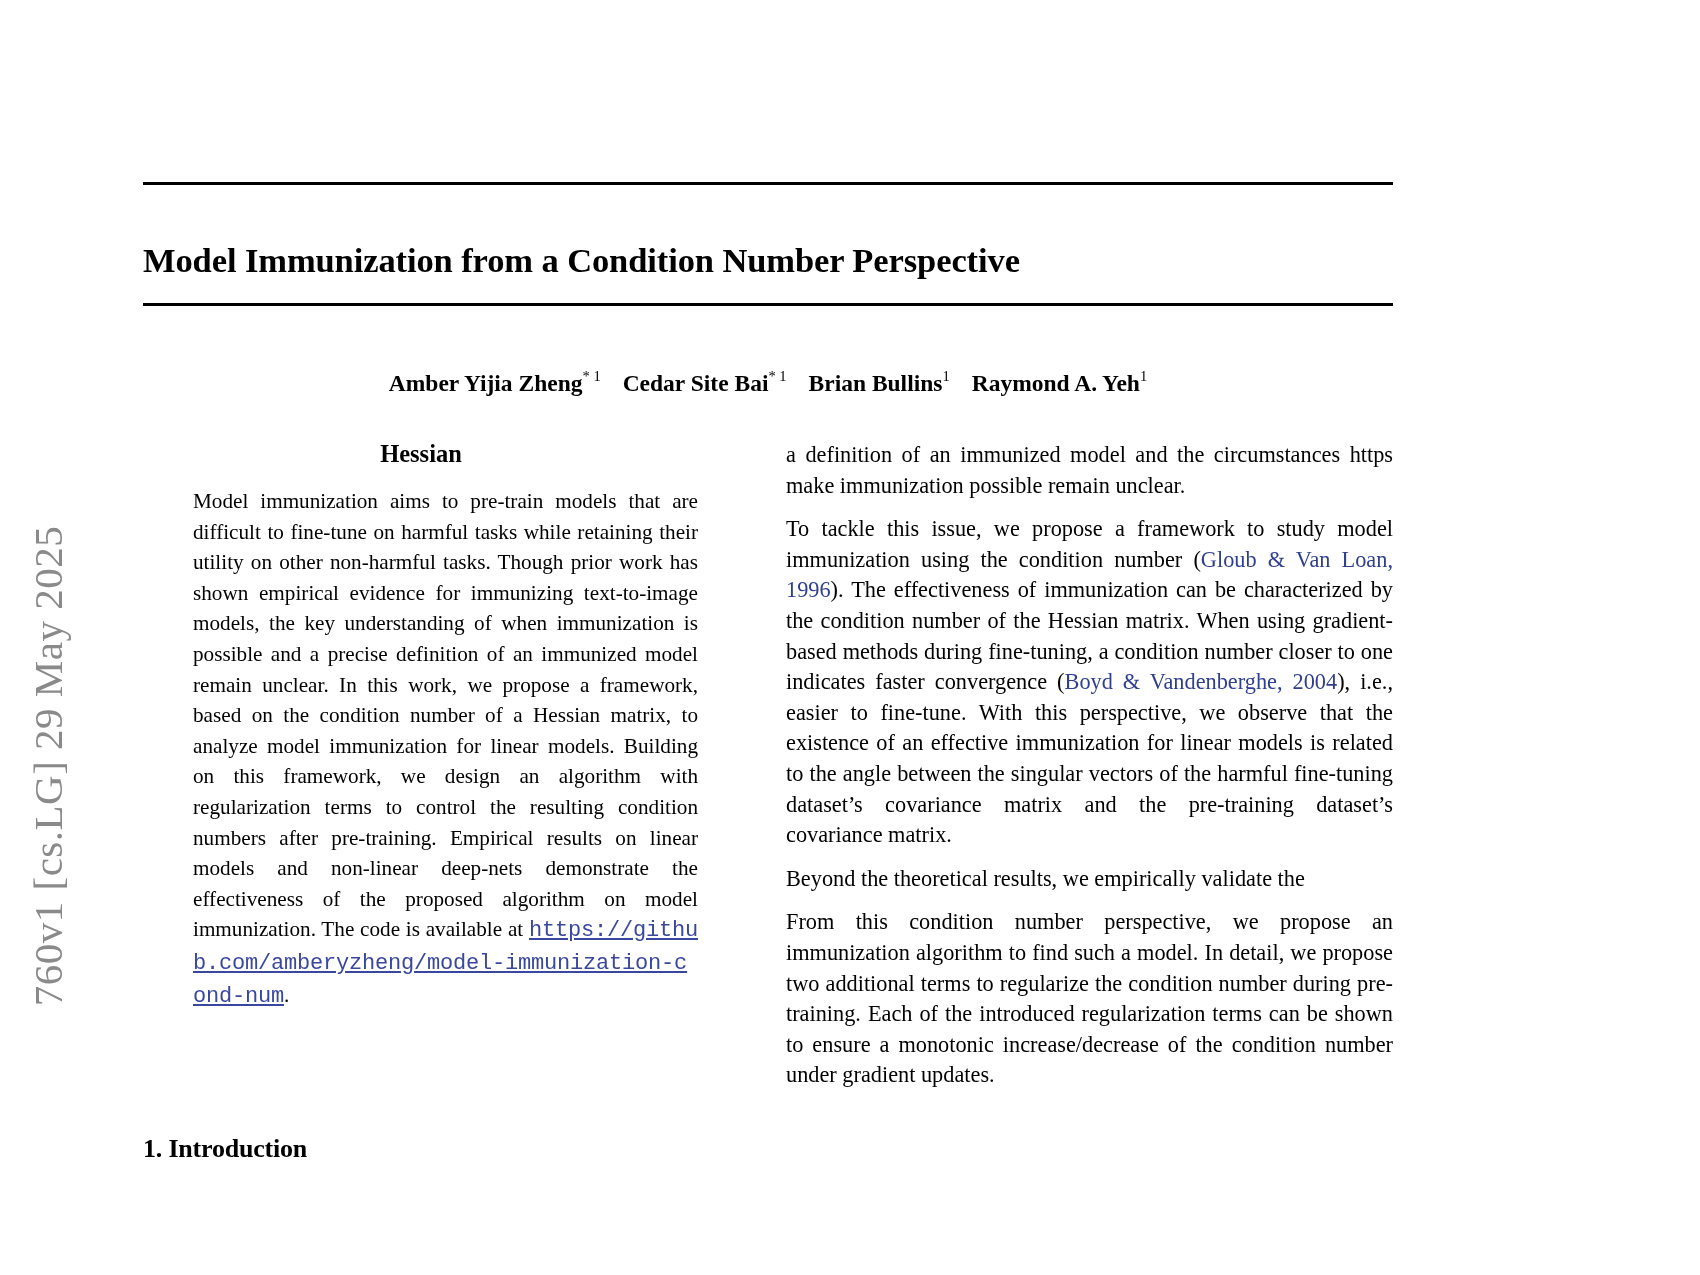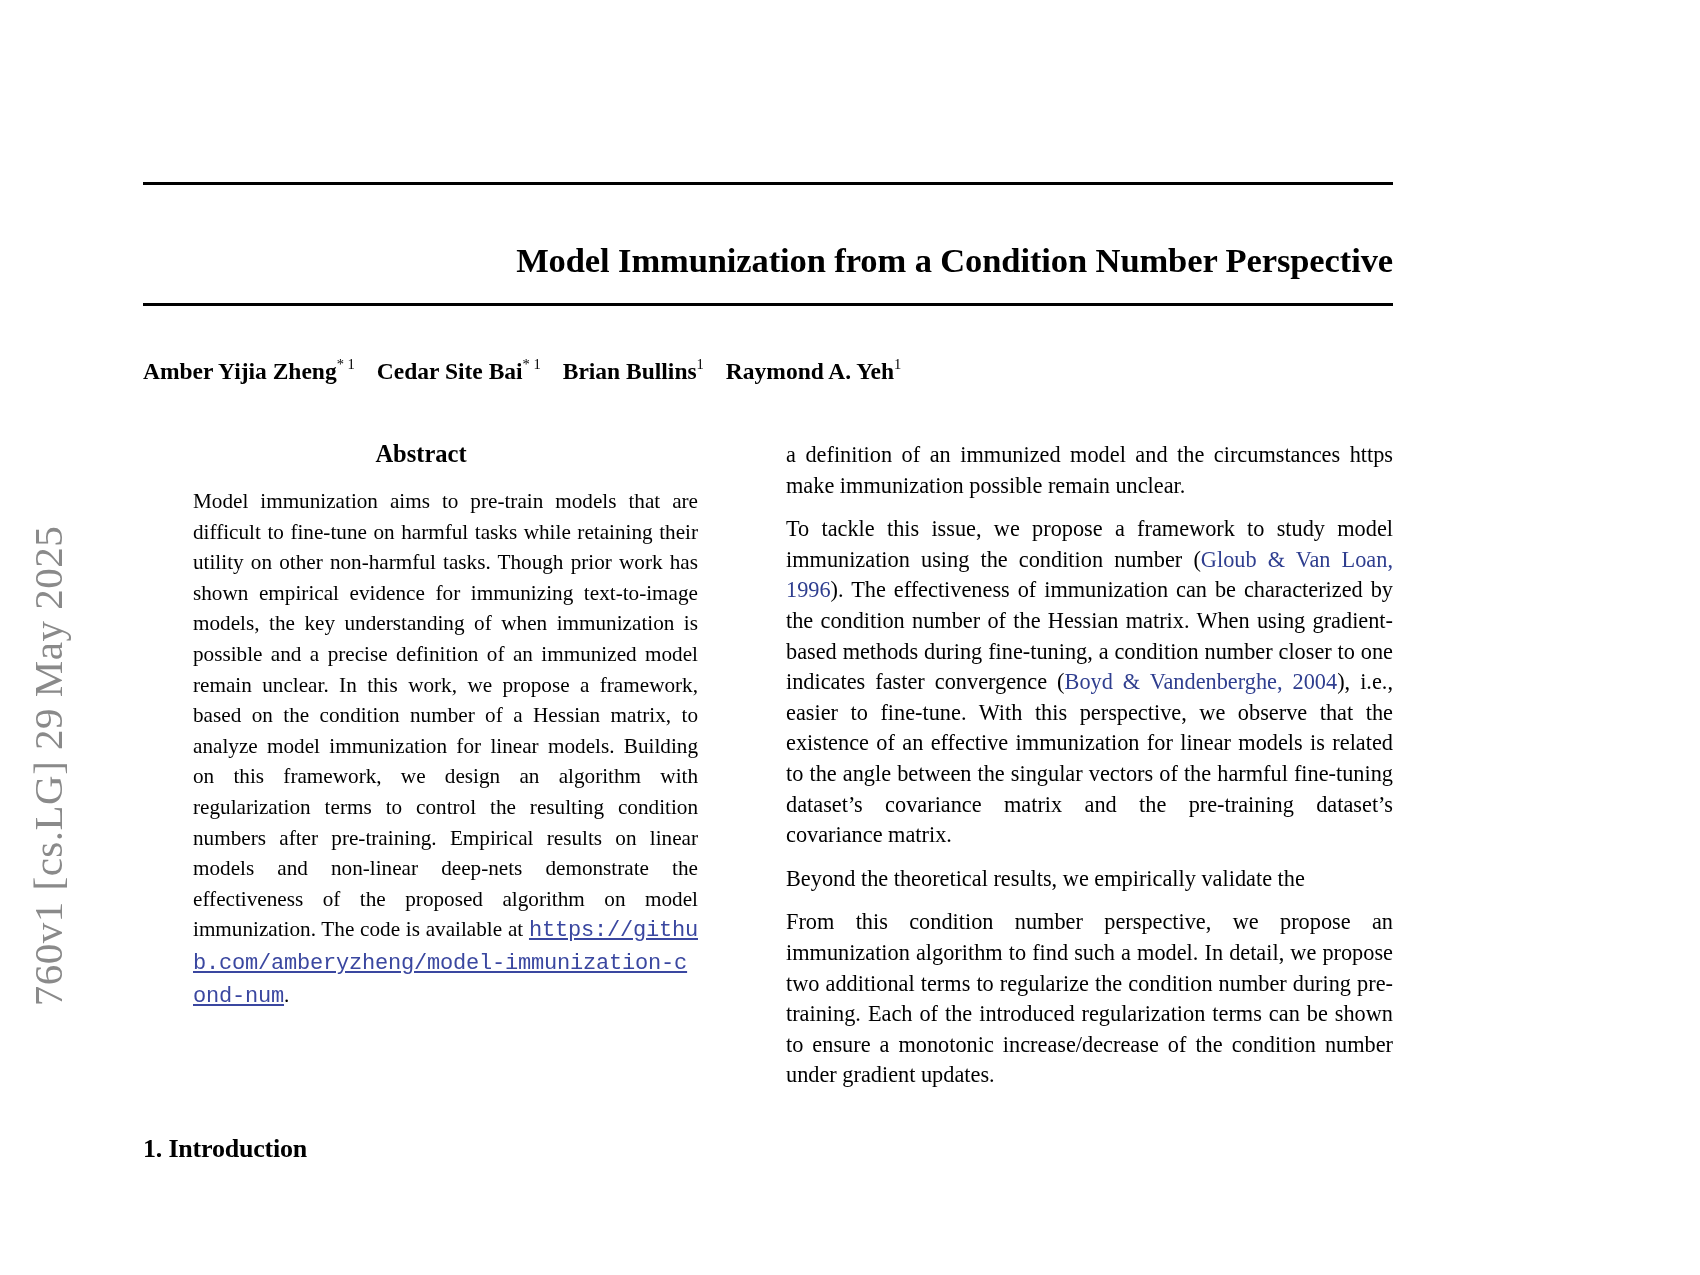--- a/index.html
+++ b/index.html
@@ -49,33 +49,33 @@
     width: 100%;
   }
   #rule-top  { position: absolute; top: 182px; left: 0; }
   #rule-bot  { position: absolute; top: 303px; left: 0; }
 
   #paper-title {
     position: absolute;
     top: 218px;
     left: 0;
     width: 100%;
-    text-align: right;
+    text-align: left;
     font-size: 34.5px;
     font-weight: bold;
     letter-spacing: -0.1px;
     line-height: 1.15;
   }
 
   #author-line {
     position: absolute;
-    top: 358px;
+    top: 370px;
     left: 0;
     width: 100%;
-    text-align: left;
+    text-align: center;
     font-size: 23.5px;
     font-weight: bold;
     white-space: nowrap;
   }
   #author-line .author { margin: 0 0px; }
   #author-line .gap { display: inline-block; width: 22px; }
   .sup {
     font-size: 14.5px;
     font-weight: normal;
     vertical-align: super;
@@ -163,21 +163,21 @@
   <h1 id="paper-title">Model Immunization from a Condition Number Perspective</h1>
 
   <div class="rule" id="rule-bot"></div>
 
   <div id="author-line">
     <span class="author"><span>Amber Yijia Zheng</span><span class="sup">* 1</span></span><span class="gap"></span><span class="author"><span>Cedar Site Bai</span><span class="sup">* 1</span></span><span class="gap"></span><span class="author"><span>Brian Bullins</span><span class="sup">1</span></span><span class="gap"></span><span class="author"><span>Raymond A. Yeh</span><span class="sup">1</span></span>
   </div>
 
   <div id="col-left">
 
-    <div id="abstract-heading">Abstract</div>
+    <div id="abstract-heading">Hessian</div>
 
     <div class="abstract-body"><span>Model immunization aims to pre-train models that are difficult to fine-tune on harmful tasks while retaining their utility on other non-harmful tasks. Though prior work has shown empirical evidence for immunizing text-to-image models, the key understanding of when immunization is possible and a precise definition of an immunized model remain unclear. In this work, we propose a framework, based on the condition number of a Hessian matrix, to analyze model immunization for linear models. Building on this framework, we design an algorithm with regularization terms to control the resulting condition numbers after pre-training. Empirical results on linear models and non-linear deep-nets demonstrate the effectiveness of the proposed algorithm on model immunization. The code is available at </span><a class="mono-link" href="#">https://github.com/amberyzheng/model-immunization-cond-num</a><span>.</span></div>
 
   </div>
 
   <div id="col-right">
 
     <p class="body-par">
       <span>a definition of an immunized model and the circumstances https make immunization possible remain unclear.</span>
     </p>

